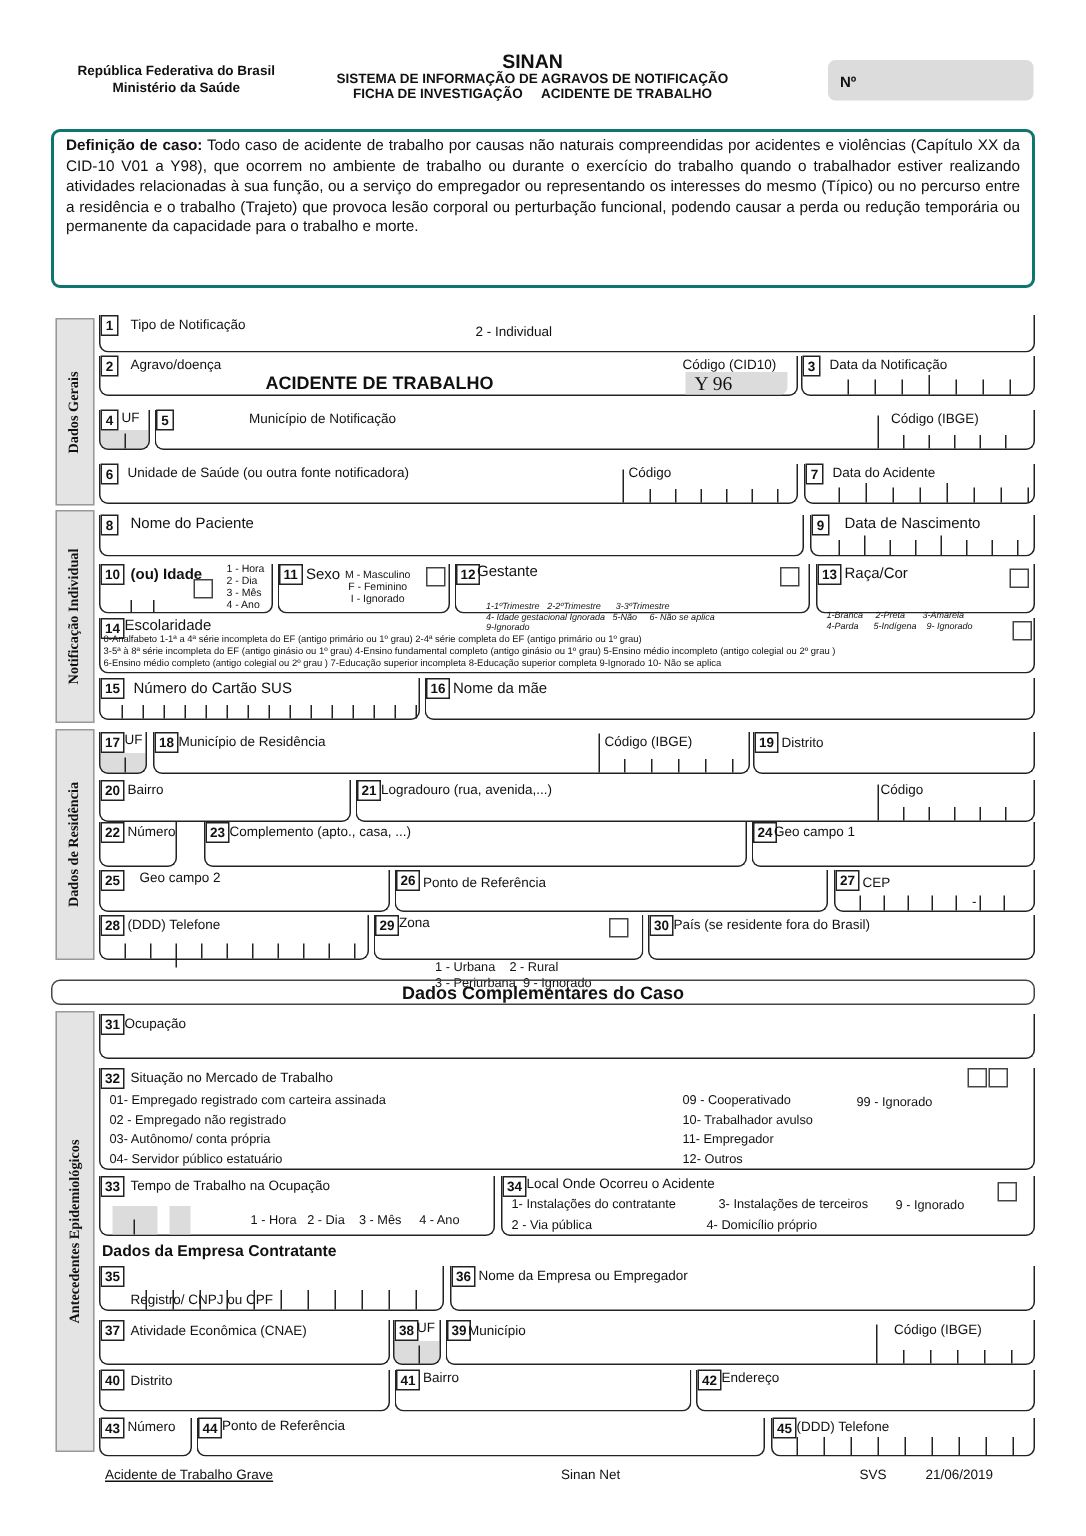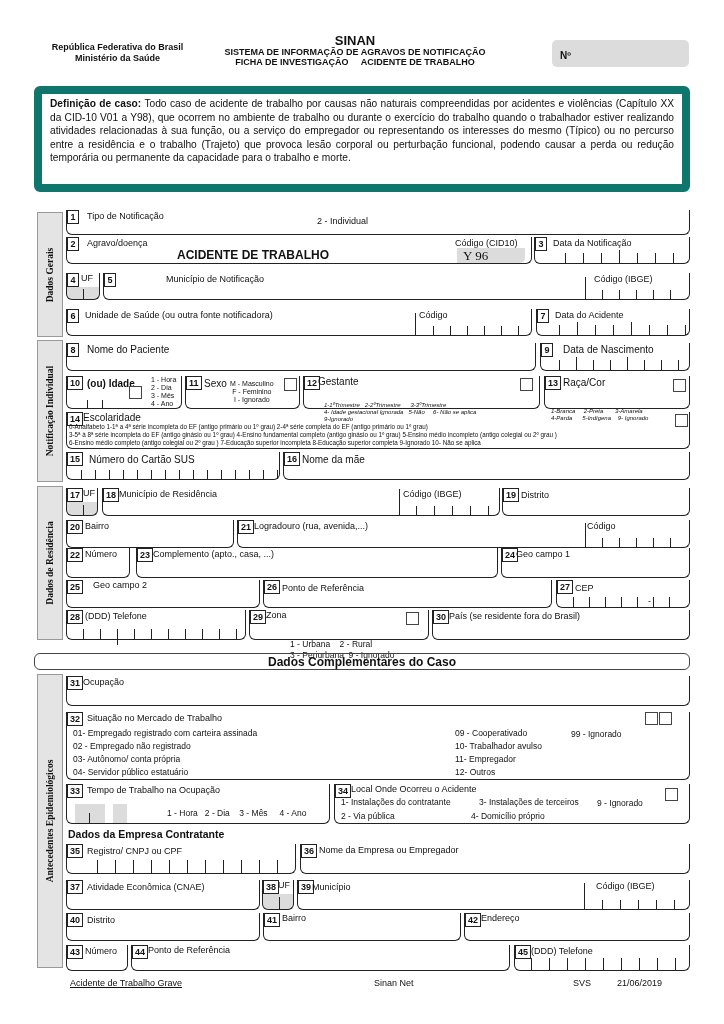--- a/index.html
+++ b/index.html
@@ -8,21 +8,21 @@
   .abs { position: absolute; }
 
   
   .hdr-left { left: 50px; top: 42px; width: 135px; text-align: center; font-size: 9px; font-weight: bold; line-height: 11px; }
   .hdr-center { left: 190px; top: 34px; width: 330px; text-align: center; font-weight: bold; }
   .hdr-center .t1 { font-size: 13px; line-height: 13px; }
   .hdr-center .t2, .hdr-center .t3 { font-size: 9px; line-height: 10px; }
   .hdr-num { left: 552px; top: 40px; width: 137px; height: 27px; background: #dcdcdc; border-radius: 5px; font-weight: bold; font-size: 10px; padding: 10px 0 0 8px; }
 
   
-  .defbox { left: 34px; top: 86px; width: 656px; height: 106px; border: 8px solid #0f766e; border-radius: 6px; padding: 3px 8px; font-size: 10.2px; line-height: 13.6px; text-align: justify; }
+  .defbox { left: 34px; top: 86px; width: 656px; height: 106px; border: 2px solid #0f766e; border-radius: 6px; padding: 3px 8px; font-size: 10.2px; line-height: 13.6px; text-align: justify; }
   .defbox b { font-weight: bold; }
 
   
   .side { background: #e4e4e4; border: 1px solid #999; display: flex; align-items: center; justify-content: center; }
   .side span { transform: rotate(-90deg); white-space: nowrap; font-family: "Liberation Serif", serif; font-weight: bold; font-size: 9.5px; }
 
   
   .fld { position: absolute; border: 1px solid #222; border-top: none; border-radius: 0 0 6px 6px; }
   .fld.lb { border-left: 1px solid #222; }
   .num { position: absolute; left: 0; top: 0; border: 1px solid #222; background: #fff; font-weight: bold; font-size: 9px; padding: 0 2px; line-height: 12px; min-width: 12px; text-align: center; }
@@ -291,21 +291,21 @@
   <span class="lbl" style="left:349px;top:1px;">Código</span>
   <div class="ticks" style="left:364px;bottom:0;height:9px;gap:16px;">
       <i></i>
       <i></i>
       <i></i>
       <i></i>
       <i></i>
     </div>
 </div>
 
-<div class="fld lb" style="left:66px;top:548px;width:64px;height:30px;">
+<div class="fld lb" style="left:66px;top:548px;width:52px;height:30px;">
   <span class="num">22</span>
   <span class="lbl" style="left:18px;top:1px;">Número</span>
 </div>
 <div class="fld lb" style="left:136px;top:548px;width:362px;height:30px;">
   <span class="num">23</span>
   <span class="lbl" style="left:16px;top:1px;">Complemento (apto., casa, ...)</span>
 </div>
 <div class="fld lb" style="left:501px;top:548px;width:189px;height:30px;">
   <span class="num">24</span>
   <span class="lbl" style="left:14px;top:1px;">Geo campo 1</span>
@@ -411,21 +411,21 @@
   <span class="opt" style="left:262px;top:14px;">9 - Ignorado</span>
   <span class="opt" style="left:6px;top:27px;">2 - Via pública</span>
   <span class="opt" style="left:136px;top:27px;">4- Domicílio próprio</span>
   <div class="chk" style="left:330px;top:4px;"></div>
 </div>
 
 <div class="abs subhead">Dados da Empresa Contratante</div>
 
 <div class="fld lb" style="left:66px;top:844px;width:230px;height:30px;">
   <span class="num">35</span>
-  <span class="lbl" style="left:20px;top:2px;">Registro/ CNPJ ou CPF</span>
+  <span class="lbl" style="left:20px;top:17px;">Registro/ CNPJ ou CPF</span>
   <div class="ticks" style="left:30px;bottom:0;height:13px;gap:17px;">
       <i></i>
       <i></i>
       <i></i>
       <i></i>
       <i></i>
       <i></i>
       <i></i>
       <i></i>
       <i></i>

